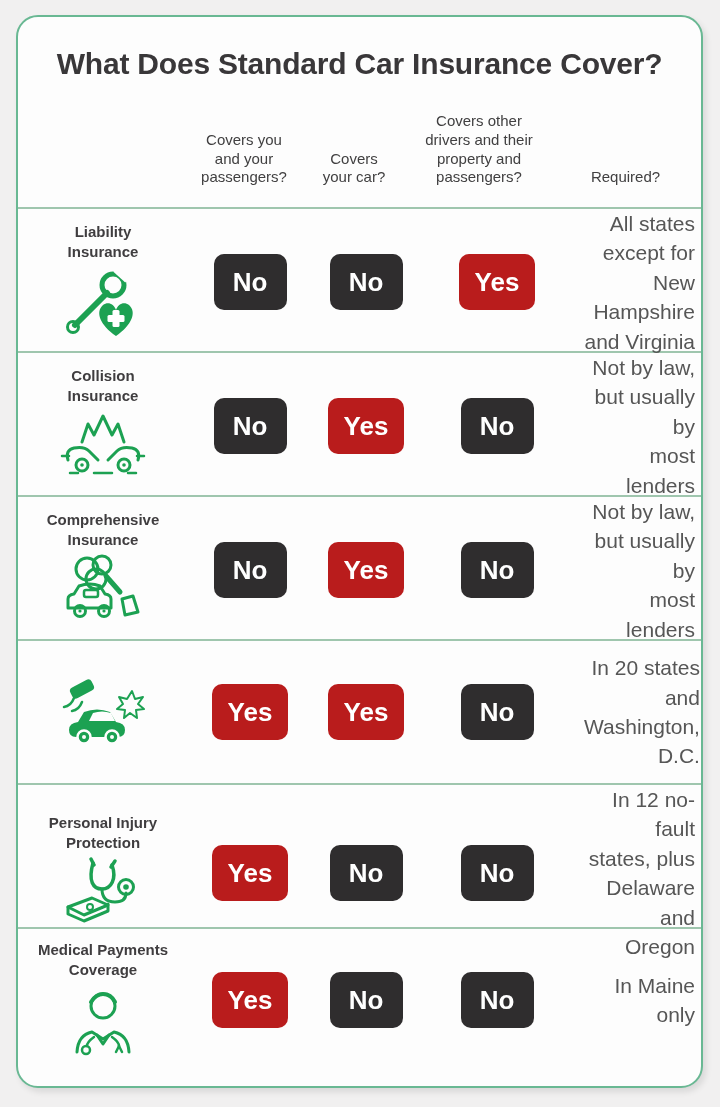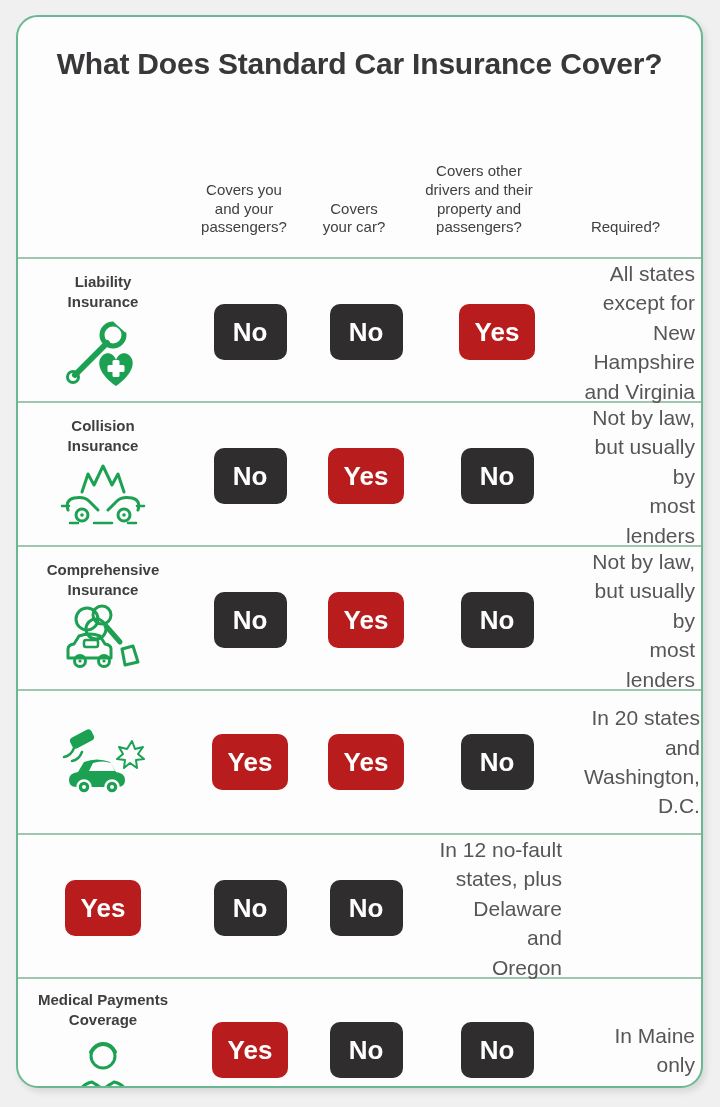--- a/index.html
+++ b/index.html
@@ -13,21 +13,21 @@
   .card{
     position:absolute;left:16px;top:15px;
     width:687px;height:1073px;
     background:#fdfdfd;
     border:2px solid #69b893;
     border-radius:22px;
     box-sizing:border-box;
     overflow:hidden;
     box-shadow:3px 4px 6px rgba(0,0,0,0.10);
   }
-  .thead{position:relative;height:240px;}
+  .thead{position:relative;height:190px;}
   .title{
     position:absolute;top:30px;left:0;right:0;
     text-align:center;
     font-size:30px;font-weight:bold;color:#393739;
     letter-spacing:-0.2px;margin:0;
   }
   .grid{
     display:grid;
     grid-template-columns:170px 112px 108px 142px 1fr;
   }
@@ -230,20 +230,39 @@
       </div>
     <div class="badge-cell">
         <span class="badge no">No</span>
       </div>
     <div class="required-cell">In 20 states and
 Washington,
 D.C.</div>
   </div>
 
   <div class="grid row">
+    <div class="label-cell">
+      <div class="row-label">Personal Injury
+Protection</div>
+      <span class="icon">
+        <svg width="86" height="78" viewBox="0 0 86 78">
+          <g stroke="#1ca152" fill="none" stroke-linecap="round" stroke-linejoin="round" stroke-width="3">
+            <path d="M8 52 l24 -9 l16 7 l-24 10 z"></path>
+            <path d="M8 52 v7 l16 7 l24 -10 v-7"></path>
+            <circle cx="30" cy="52" r="3" stroke-width="2"></circle>
+            <path d="M33 8 C 28 26 33 34 42 34 C 51 34 57 24 52 10" stroke-width="3.5"></path>
+            <line x1="31" y1="4" x2="34" y2="10" stroke-width="3.5"></line>
+            <line x1="55" y1="6" x2="51" y2="12" stroke-width="3.5"></line>
+            <path d="M42 34 q0 13 13 13 q11 0 11 -9"></path>
+            <circle cx="66" cy="32" r="7.5"></circle>
+          </g>
+          <circle cx="66" cy="32" r="2.8" fill="#1ca152"></circle>
+        </svg>
+      </span>
+    </div>
     <div class="badge-cell">
         <span class="badge yes">Yes</span>
       </div>
     <div class="badge-cell">
         <span class="badge no">No</span>
       </div>
     <div class="badge-cell">
         <span class="badge no">No</span>
       </div>
     <div class="required-cell">In 12 no-fault

